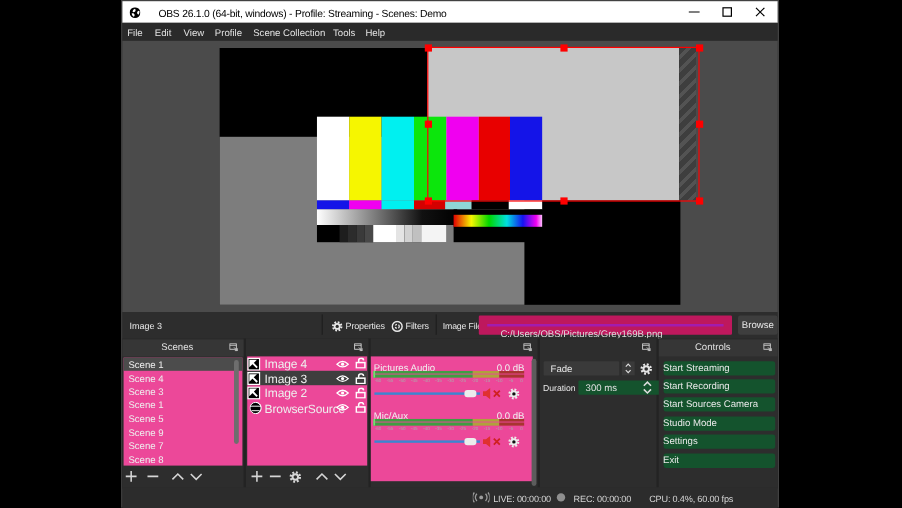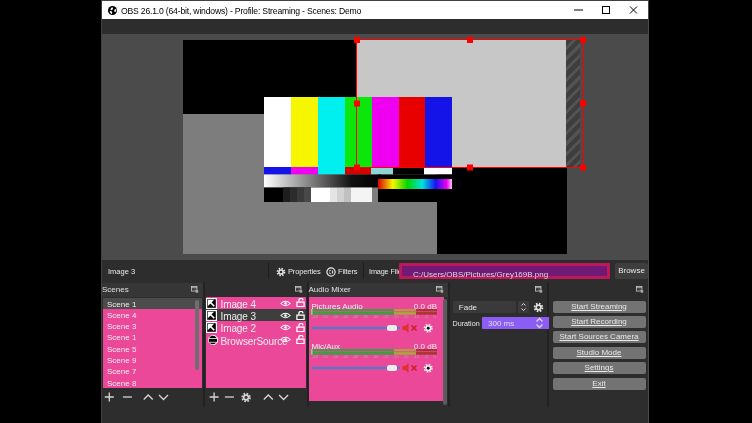--- a/index.html
+++ b/index.html
@@ -4,66 +4,75 @@
 <style>
   * { margin:0; padding:0; box-sizing:border-box; }
   html,body { width:752px; height:423px; background:#000; overflow:hidden;
     font-family:"Liberation Sans", sans-serif; }
   #win { position:absolute; left:101px; top:0; width:548px; height:423px;
     background:#2d2d2d; border-top:1px solid #414141; border-left:1px solid #414141;
     border-right:1px solid #4a4a4a; }
   .abs { position:absolute; }
   
   #titlebar { position:absolute; left:0; top:0; width:546px; height:18px; background:#fff; }
-  #title { position:absolute; left:19px; top:4.5px; font-size:8.6px; letter-spacing:-0.18px; color:#000; }
+  #title { position:absolute; left:30px; top:4.5px; font-size:8.6px; letter-spacing:-0.18px; color:#000; }
   
   #menubar { position:absolute; left:0; top:18px; width:546px; height:15px; background:#2a2a2a; }
   .menuitem { position:absolute; top:3.5px; font-size:8px; color:#e2e2e2; }
   
   #preview { position:absolute; left:0; top:33px; width:546px; height:226px; background:#4b4b4b; }
   #canvas { position:absolute; left:81px; top:6px; width:384px; height:214px; background:#000; }
   #img2 { position:absolute; left:0px; top:74px; width:254px; height:140px; background:#7d7d7d; }
   #img3 { position:absolute; left:173px; top:0px; width:210px; height:127px; background:#c7c7c7; }
   #img3over { position:absolute; left:383px; top:0px; width:14px; height:127px;
     background:repeating-linear-gradient(135deg,#3e3e3e 0,#3e3e3e 4.5px,#535353 4.5px,#535353 7.5px); }
   
   #srctoolbar { position:absolute; left:0; top:259px; width:546px; height:22px; background:#2d2d2d; }
   
   #docks { position:absolute; left:0; top:281px; width:546px; height:125px; background:#232323; }
   .dock { position:absolute; top:0; height:125px; background:#2d2d2d; }
   .dockhead { position:absolute; left:0; top:1px; width:100%; height:14px; background:#363636;
-    font-size:8px; color:#e0e0e0; line-height:14px; padding-right:9px; }
+    text-align:center; font-size:8px; color:#e0e0e0; line-height:14px; padding-right:9px; }
   .floatico { position:absolute; top:4px; width:8px; height:7px; }
   .list { position:absolute; background:#ec4899; }
   .row { position:absolute; left:0; width:100%; font-size:8px; color:#eee; }
   .srow { font-size:10px; letter-spacing:-0.1px; }
   
   #statusbar { position:absolute; left:0; top:404.5px; width:546px; height:18px; background:#2c2c2c;
     font-size:7.6px; letter-spacing:-0.15px; color:#d5d5d5; }
   .sb { position:absolute; top:5px; }
-  .cbtn { position:absolute; left:3.5px; width:93px; height:12px; background:#737373;
-    border-radius:2px; text-align:center; font-size:8px; color:#e9e9e9; line-height:12.5px;text-decoration:underline; }
+  .cbtn { position:absolute; left:3.5px; width:93px; height:12px; background:#14532d;
+    border-radius:2px; font-size:8px; color:#e9e9e9; line-height:12.5px; }
   .eye { position:absolute; right:15px; width:11px; height:7px; }
   .lock { position:absolute; right:0.5px; width:9px; height:9px; }
   .mixlabel { position:absolute; font-size:8px; color:#f0f0f0; }
 </style>
 </head>
 <body>
 <div id="win">
   <div id="titlebar">
     <svg class="abs" style="left:6px;top:4.5px" width="9" height="9" viewBox="0 0 24 24">
       <circle cx="12" cy="12" r="12" fill="#000"></circle>
       <path fill="#fff" d="M12 3.5 C14 6 13.6 8.8 11.5 10.3 C9.8 11.5 8.0 11.3 6.6 10.2 C6.9 7 8.9 4.4 12 3.5 Z M4.6 13.8 C7.5 12.8 10 14 10.9 16.4 C11.6 18.3 10.9 20 9.5 21 C6.7 19.6 5 16.9 4.6 13.8 Z M19.4 16.5 C16.6 15.1 16 12.3 17.3 10.1 C18.4 8.4 20.1 7.8 21.8 8.2 C22.5 11.3 21.5 14.3 19.4 16.5 Z"></path>
     </svg>
     <span id="title">OBS 26.1.0 (64-bit, windows) - Profile: Streaming - Scenes: Demo</span>
     <svg class="abs" style="left:464px;top:0" width="78" height="18" viewBox="0 0 78 18">
       <line x1="8" y1="9" x2="17" y2="9" stroke="#000" stroke-width="1"></line>
       <rect x="36.5" y="5.5" width="7" height="7" fill="none" stroke="#000" stroke-width="1"></rect>
       <path d="M64 5.5 L71 12.5 M71 5.5 L64 12.5" stroke="#000" stroke-width="1" fill="none"></path>
     </svg>
+  </div>
+  <div id="menubar">
+    <span class="menuitem" style="left:4px">File</span>
+    <span class="menuitem" style="left:27px">Edit</span>
+    <span class="menuitem" style="left:51px">View</span>
+    <span class="menuitem" style="left:77px">Profile</span>
+    <span class="menuitem" style="left:109px">Scene Collection</span>
+    <span class="menuitem" style="left:175.5px">Tools</span>
+    <span class="menuitem" style="left:202.5px">Help</span>
   </div>
   <div id="preview">
     <div id="canvas">
       <div id="img2"></div>
       <div id="img3"></div>
       <div id="img3over"></div>
       <svg class="abs" style="left:81px;top:57px" width="188" height="105" viewBox="0 0 188 105">
 
         <rect x="0" y="0" width="27" height="70" fill="#fff"></rect>
         <rect x="27" y="0" width="27" height="70" fill="#f6f600"></rect>
@@ -139,21 +148,21 @@
         <circle cx="10" cy="10" r="2.7" fill="#2d2d2d"></circle>
     </svg>
     <span class="abs" style="left:186px;top:6.5px;font-size:7.5px;letter-spacing:-0.15px;color:#e8e8e8">Properties</span>
     <svg class="abs" style="left:224px;top:6.5px" width="10" height="10" viewBox="0 0 20 20">
       <circle cx="10" cy="10" r="8.2" fill="none" stroke="#e8e8e8" stroke-width="2.4"></circle>
       <circle cx="10" cy="10" r="3.4" fill="none" stroke="#e8e8e8" stroke-width="2.2" stroke-dasharray="3 2.5"></circle>
     </svg>
     <span class="abs" style="left:236px;top:6.5px;font-size:7.5px;letter-spacing:-0.15px;color:#e8e8e8">Filters</span>
     <div class="abs" style="left:261px;top:2px;width:1px;height:17px;background:#1e1e1e"></div>
     <span class="abs" style="left:267px;top:6.5px;font-size:7.3px;letter-spacing:-0.15px;color:#e8e8e8">Image File</span>
-    <div class="abs" style="left:297px;top:3px;width:211px;height:16px;background:#701a75;border:3px solid #be185d;border-radius:1px">
+    <div class="abs" style="left:297px;top:3px;width:211px;height:16px;background:#a21caf;border:7px solid #be185d;border-radius:1px">
       <span class="abs" style="left:11px;top:3.5px;font-size:8px;color:#dcdcdc">C:/Users/OBS/Pictures/Grey169B.png</span>
     </div>
     <div class="abs" style="left:513px;top:3px;width:33px;height:16px;background:#3e3e3e;border-radius:2px;text-align:center;font-size:8px;color:#e8e8e8;line-height:16px">Browse</div>
   </div>
   <div id="docks">
 
     <div class="dock" style="left:0px;width:100.5px">
       <div class="dockhead">Scenes</div>
       <svg class="floatico" style="right:4px" viewBox="0 0 10 9">
           <rect x="0.5" y="0.5" width="7" height="6" fill="none" stroke="#cfcfcf" stroke-width="1"></rect>
@@ -274,21 +283,20 @@
         </g>
         <g transform="translate(31.6,1) scale(0.55)">
             <circle cx="10" cy="10" r="7" fill="none" stroke="#d6d6d6" stroke-width="3.4" stroke-dasharray="2.9 2.6"></circle>
             <circle cx="10" cy="10" r="5.7" fill="#d6d6d6"></circle>
             <circle cx="10" cy="10" r="2.7" fill="#2d2d2d"></circle>
           </g>
       </svg>
     </div>
 
     <div class="dock" style="left:206.5px;width:139px">
-      <div class="dockhead">Audio Mixer</div>
       <svg class="floatico" style="right:4px" viewBox="0 0 10 9">
           <rect x="0.5" y="0.5" width="7" height="6" fill="none" stroke="#cfcfcf" stroke-width="1"></rect>
           <path d="M0.5 2.2 H7.5" stroke="#cfcfcf" stroke-width="1"></path>
           <path d="M5 4.5 L8.5 8 M8.5 8 v-2.6 M8.5 8 h-2.6" stroke="#cfcfcf" stroke-width="1" fill="none"></path>
         </svg>
       <div class="list" style="left:0px;top:15px;width:135px;height:104px">
         <div class="mixlabel" style="left:3px;top:4.5px">Pictures Audio</div>
         <div class="mixlabel" style="right:6.5px;top:4.5px">0.0 dB</div>
         <svg class="abs" style="left:2.5px;top:11.5px" width="126" height="10" viewBox="0 0 126 10">
           <g>
@@ -382,35 +390,47 @@
       <svg class="abs" style="left:68px;top:19px" width="11" height="12" viewBox="0 0 11 12">
         <rect width="11" height="12" fill="#3a3a3a"></rect>
         <path d="M3.5 4.5 L5.5 2.5 L7.5 4.5 M3.5 7.5 L5.5 9.5 L7.5 7.5" stroke="#dcdcdc" stroke-width="1" fill="none"></path>
       </svg>
       <svg class="abs" style="left:83px;top:19.5px" width="11" height="11" viewBox="0 0 20 20">
         <circle cx="10" cy="10" r="7" fill="none" stroke="#e4e4e4" stroke-width="3.4" stroke-dasharray="2.9 2.6"></circle>
           <circle cx="10" cy="10" r="5.7" fill="#e4e4e4"></circle>
           <circle cx="10" cy="10" r="2.7" fill="#2d2d2d"></circle>
       </svg>
       <span class="abs" style="left:3px;top:36.5px;font-size:7.2px;color:#e8e8e8">Duration</span>
-      <div class="abs" style="left:32.5px;top:34.5px;width:76px;height:12px;background:#8b5cf6;border-radius:1px">
+      <div class="abs" style="left:32.5px;top:34.5px;width:76px;height:12px;background:#14532d;border-radius:1px">
         <span class="abs" style="left:6px;top:2px;font-size:8px;color:#e0e0e0">300 ms</span>
       </div>
       <svg class="abs" style="left:85.5px;top:34.5px" width="9" height="12" viewBox="0 0 9 12">
         <path d="M1.5 4.5 L4.5 1.5 L7.5 4.5 M1.5 7.5 L4.5 10.5 L7.5 7.5" stroke="#dcdcdc" stroke-width="1.3" fill="none"></path>
       </svg>
     </div>
 
     <div class="dock" style="left:447px;width:99px">
+      <div class="dockhead">Controls</div>
       <svg class="floatico" style="right:4px" viewBox="0 0 10 9">
           <rect x="0.5" y="0.5" width="7" height="6" fill="none" stroke="#cfcfcf" stroke-width="1"></rect>
           <path d="M0.5 2.2 H7.5" stroke="#cfcfcf" stroke-width="1"></path>
           <path d="M5 4.5 L8.5 8 M8.5 8 v-2.6 M8.5 8 h-2.6" stroke="#cfcfcf" stroke-width="1" fill="none"></path>
         </svg>
       <div class="cbtn" style="top:18.5px">Start Streaming</div>
       <div class="cbtn" style="top:33.9px">Start Recording</div>
       <div class="cbtn" style="top:49.3px">Start Sources Camera</div>
       <div class="cbtn" style="top:64.7px">Studio Mode</div>
       <div class="cbtn" style="top:80.1px">Settings</div>
       <div class="cbtn" style="top:95.5px">Exit</div>
     </div>
   </div>
+  <div id="statusbar">
+    <svg class="abs" style="left:292px;top:4.5px" width="14" height="9" viewBox="0 0 14 9">
+      <circle cx="7" cy="4.5" r="1.6" fill="#9c9c9c"></circle>
+      <path d="M3.4 1.5 A4.6 4.6 0 0 0 3.4 7.5 M10.6 1.5 A4.6 4.6 0 0 1 10.6 7.5" stroke="#9c9c9c" stroke-width="1.1" fill="none"></path>
+      <path d="M1.3 0.4 A6.3 6.3 0 0 0 1.3 8.6 M12.7 0.4 A6.3 6.3 0 0 1 12.7 8.6" stroke="#9c9c9c" stroke-width="1.1" fill="none"></path>
+    </svg>
+    <div class="abs" style="left:362px;top:5px;width:7px;height:7px;border-radius:50%;background:#8f8f8f"></div>
+    <span class="sb" style="left:309px">LIVE: 00:00:00</span>
+    <span class="sb" style="left:376px">REC: 00:00:00</span>
+    <span class="sb" style="left:439px">CPU: 0.4%, 60.00 fps</span>
+  </div>
 </div>
 
 </body></html>

